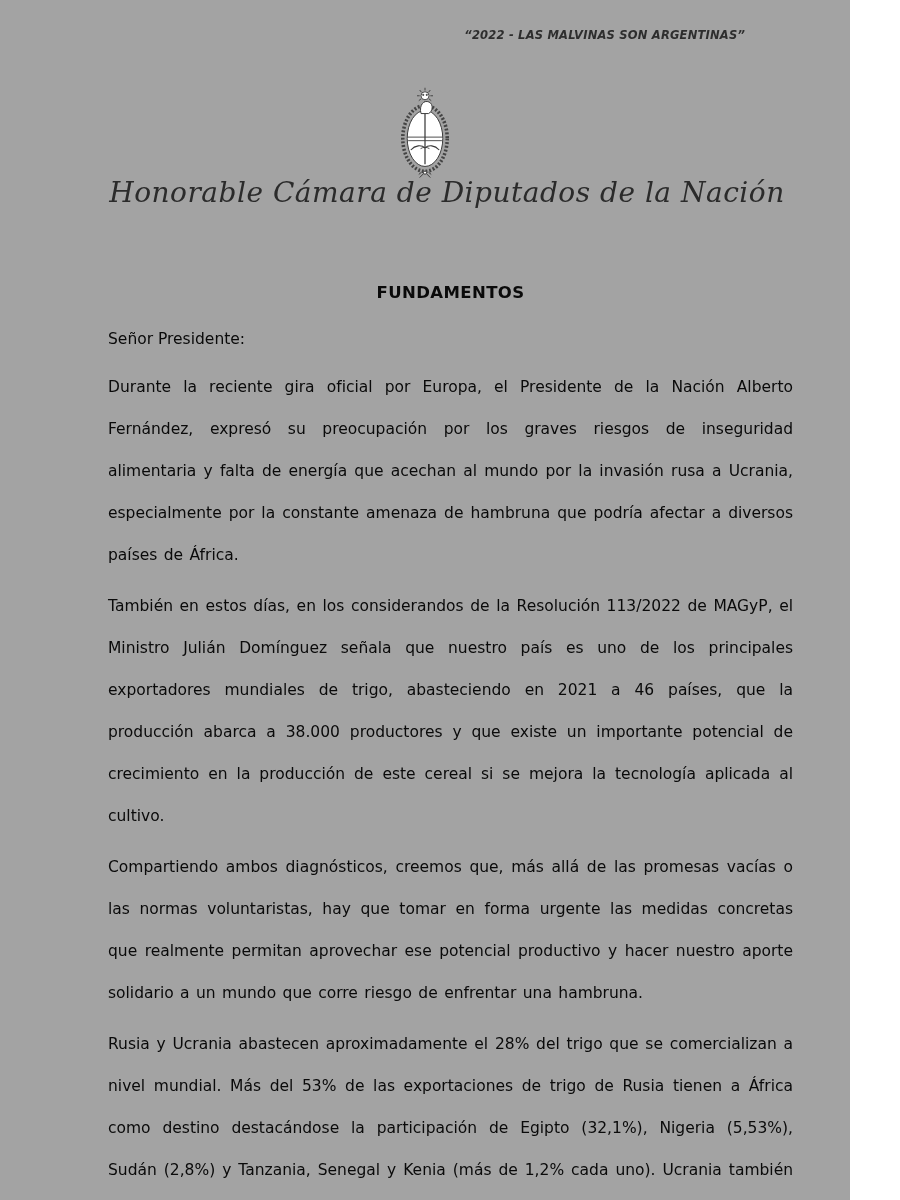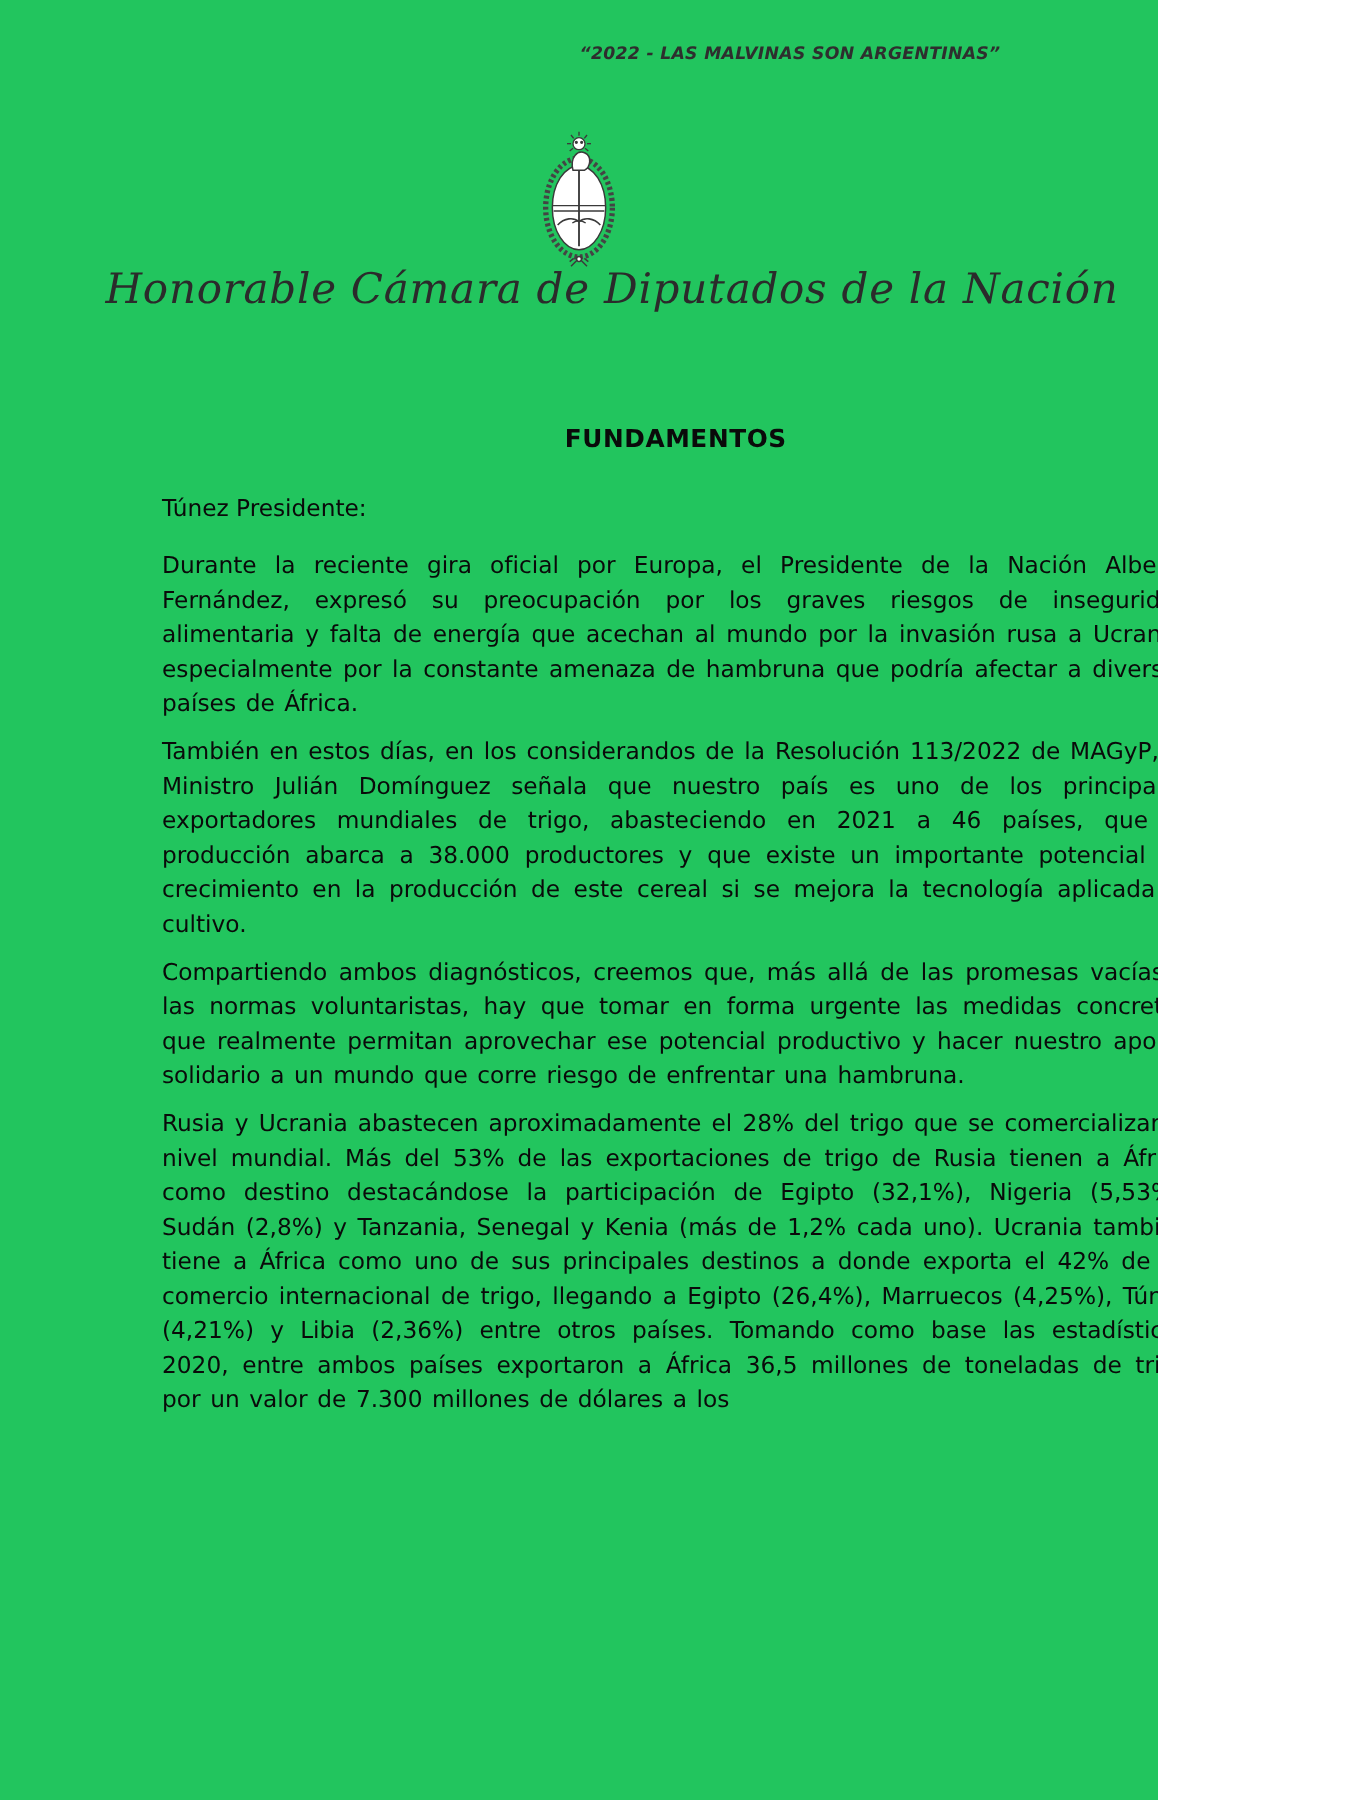--- a/index.html
+++ b/index.html
@@ -2,23 +2,23 @@
 <html lang="es"><head>
 <meta charset="utf-8">
 <style>
   html, body {
     margin: 0;
     padding: 0;
     background: #ffffff;
   }
   .page {
     position: relative;
-    width: 772px;
+    width: 850px;
     height: 1200px;
-    background: #22c55e;
+    background: #a3a3a3;
     color: #111111;
     font-family: "DejaVu Sans", sans-serif;
     overflow: hidden;
   }
   .header-motto {
     position: absolute;
     top: 28px;
     right: 105px;
     font-family: "DejaVu Sans", sans-serif;
     font-size: 11.5px;
@@ -65,21 +65,21 @@
   }
   .salutation {
     margin: 0 0 14px 0;
     font-size: 15.5px;
     line-height: 26px;
     color: #0a0a0a;
   }
   .body-paragraph {
     margin: 0 0 9px 0;
     font-size: 15.5px;
-    line-height: 23px;
+    line-height: 42px;
     text-align: justify;
     color: #0a0a0a;
     word-spacing: 1.5px;
   }
   .crest svg {
     width: 100%;
     height: 100%;
   }
 </style>
 </head>
@@ -125,21 +125,21 @@
         <path d="M43.5 98.5 L 39 103 M46.5 98.5 L 51 103 M41 97 L 38 99.5 M49 97 L 52 99.5"></path>
       </g>
     </svg>
   </div>
 
   <div class="institution">Honorable Cámara de Diputados de la Nación</div>
 
   <div class="content">
     <h1 class="doc-title">FUNDAMENTOS</h1>
 
-    <p class="salutation">Túnez Presidente:</p>
+    <p class="salutation">Señor Presidente:</p>
 
     <p class="body-paragraph">Durante la reciente gira oficial por Europa, el Presidente de la Nación Alberto Fernández, expresó su preocupación por los graves riesgos de inseguridad alimentaria y falta de energía que acechan al mundo por la invasión rusa a Ucrania, especialmente por la constante amenaza de hambruna que podría afectar a diversos países de África.</p>
 
     <p class="body-paragraph">También en estos días, en los considerandos de la Resolución 113/2022 de MAGyP, el Ministro Julián Domínguez señala que nuestro país es uno de los principales exportadores mundiales de trigo, abasteciendo en 2021 a 46 países, que la producción abarca a 38.000 productores y que existe un importante potencial de crecimiento en la producción de este cereal si se mejora la tecnología aplicada al cultivo.</p>
 
     <p class="body-paragraph">Compartiendo ambos diagnósticos, creemos que, más allá de las promesas vacías o las normas voluntaristas, hay que tomar en forma urgente las medidas concretas que realmente permitan aprovechar ese potencial productivo y hacer nuestro aporte solidario a un mundo que corre riesgo de enfrentar una hambruna.</p>
 
     <p class="body-paragraph">Rusia y Ucrania abastecen aproximadamente el 28% del trigo que se comercializan a nivel mundial. Más del 53% de las exportaciones de trigo de Rusia tienen a África como destino destacándose la participación de Egipto (32,1%), Nigeria (5,53%), Sudán (2,8%) y Tanzania, Senegal y Kenia (más de 1,2% cada uno). Ucrania también tiene a África como uno de sus principales destinos a donde exporta el 42% de su comercio internacional de trigo, llegando a Egipto (26,4%), Marruecos (4,25%), Túnez (4,21%) y Libia (2,36%) entre otros países. Tomando como base las estadísticas 2020, entre ambos países exportaron a África 36,5 millones de toneladas de trigo por un valor de 7.300 millones de dólares a los</p>
   </div>
 

